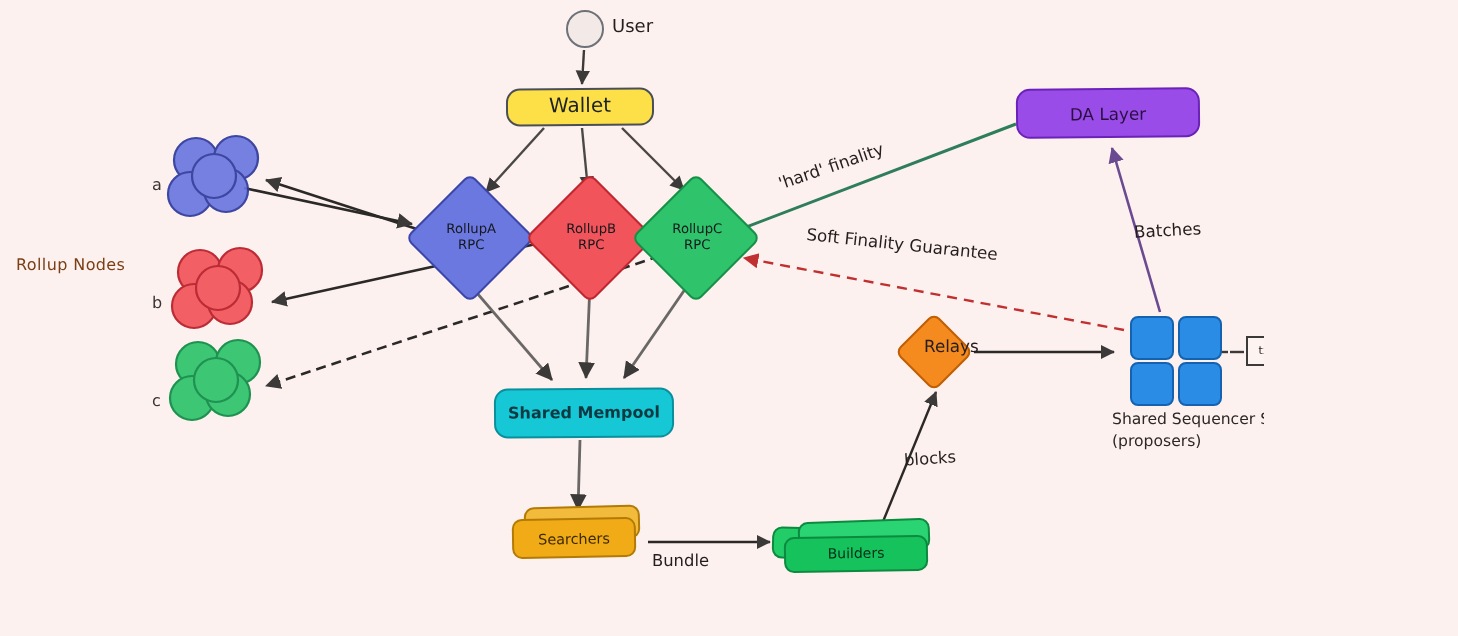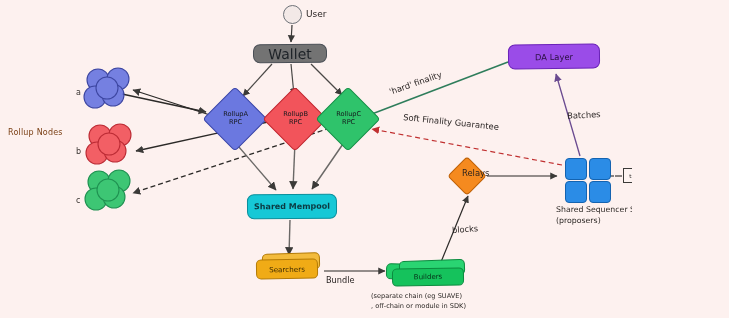--- a/index.html
+++ b/index.html
@@ -30,25 +30,25 @@
     position: absolute;
     font-family: "DejaVu Sans", sans-serif;
     color: #241f1e;
     white-space: nowrap;
     pointer-events: none;
   }
   
   .wallet {
     left: 253px; top: 44px;
     width: 74px; height: 19px;
-    background: #737373;
+    background: #fde047;
     border: 1.4px solid #4a4f56;
     border-radius: 7px;
     display: flex; align-items: center; justify-content: center;
-    font-size: 14px; color: #1d2227;
+    font-size: 10px; color: #1d2227;
     transform: rotate(-0.5deg);
   }
   
   .user-circle {
     left: 283px; top: 5px;
     width: 19px; height: 19px;
     border: 1.3px solid #6e7278;
     border-radius: 50%;
     background: #f3e9e7;
   }
@@ -351,16 +351,14 @@
 
   <div class="lbl hard-final">'hard' finality</div>
   <div class="lbl soft-final">Soft Finality Guarantee</div>
   <div class="lbl batches-lbl">Batches</div>
   <div class="lbl relays-lbl">Relays</div>
   <div class="lbl ordered-lbl">ordered blocks</div>
   <div class="lbl seqset-lbl">Shared Sequencer Set
 (proposers)</div>
   <div class="lbl bundle-lbl">Bundle</div>
   <div class="lbl blocks-lbl">blocks</div>
-  <div class="lbl builders-note">(separate chain (eg SUAVE)
-, off-chain or module in SDK)</div>
 
 </div>
 
 </body></html>

